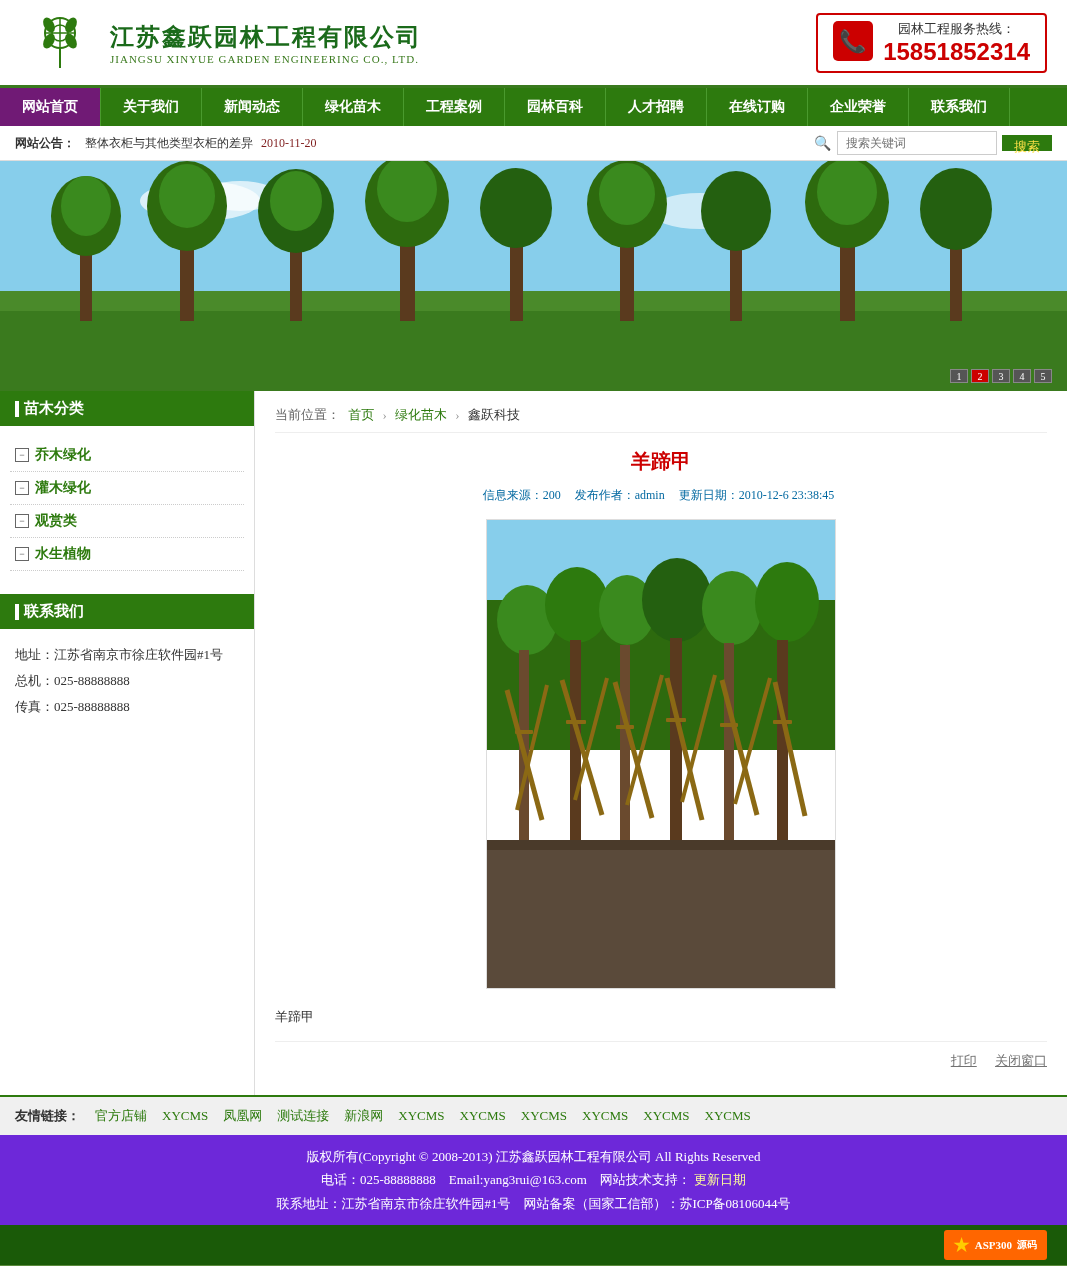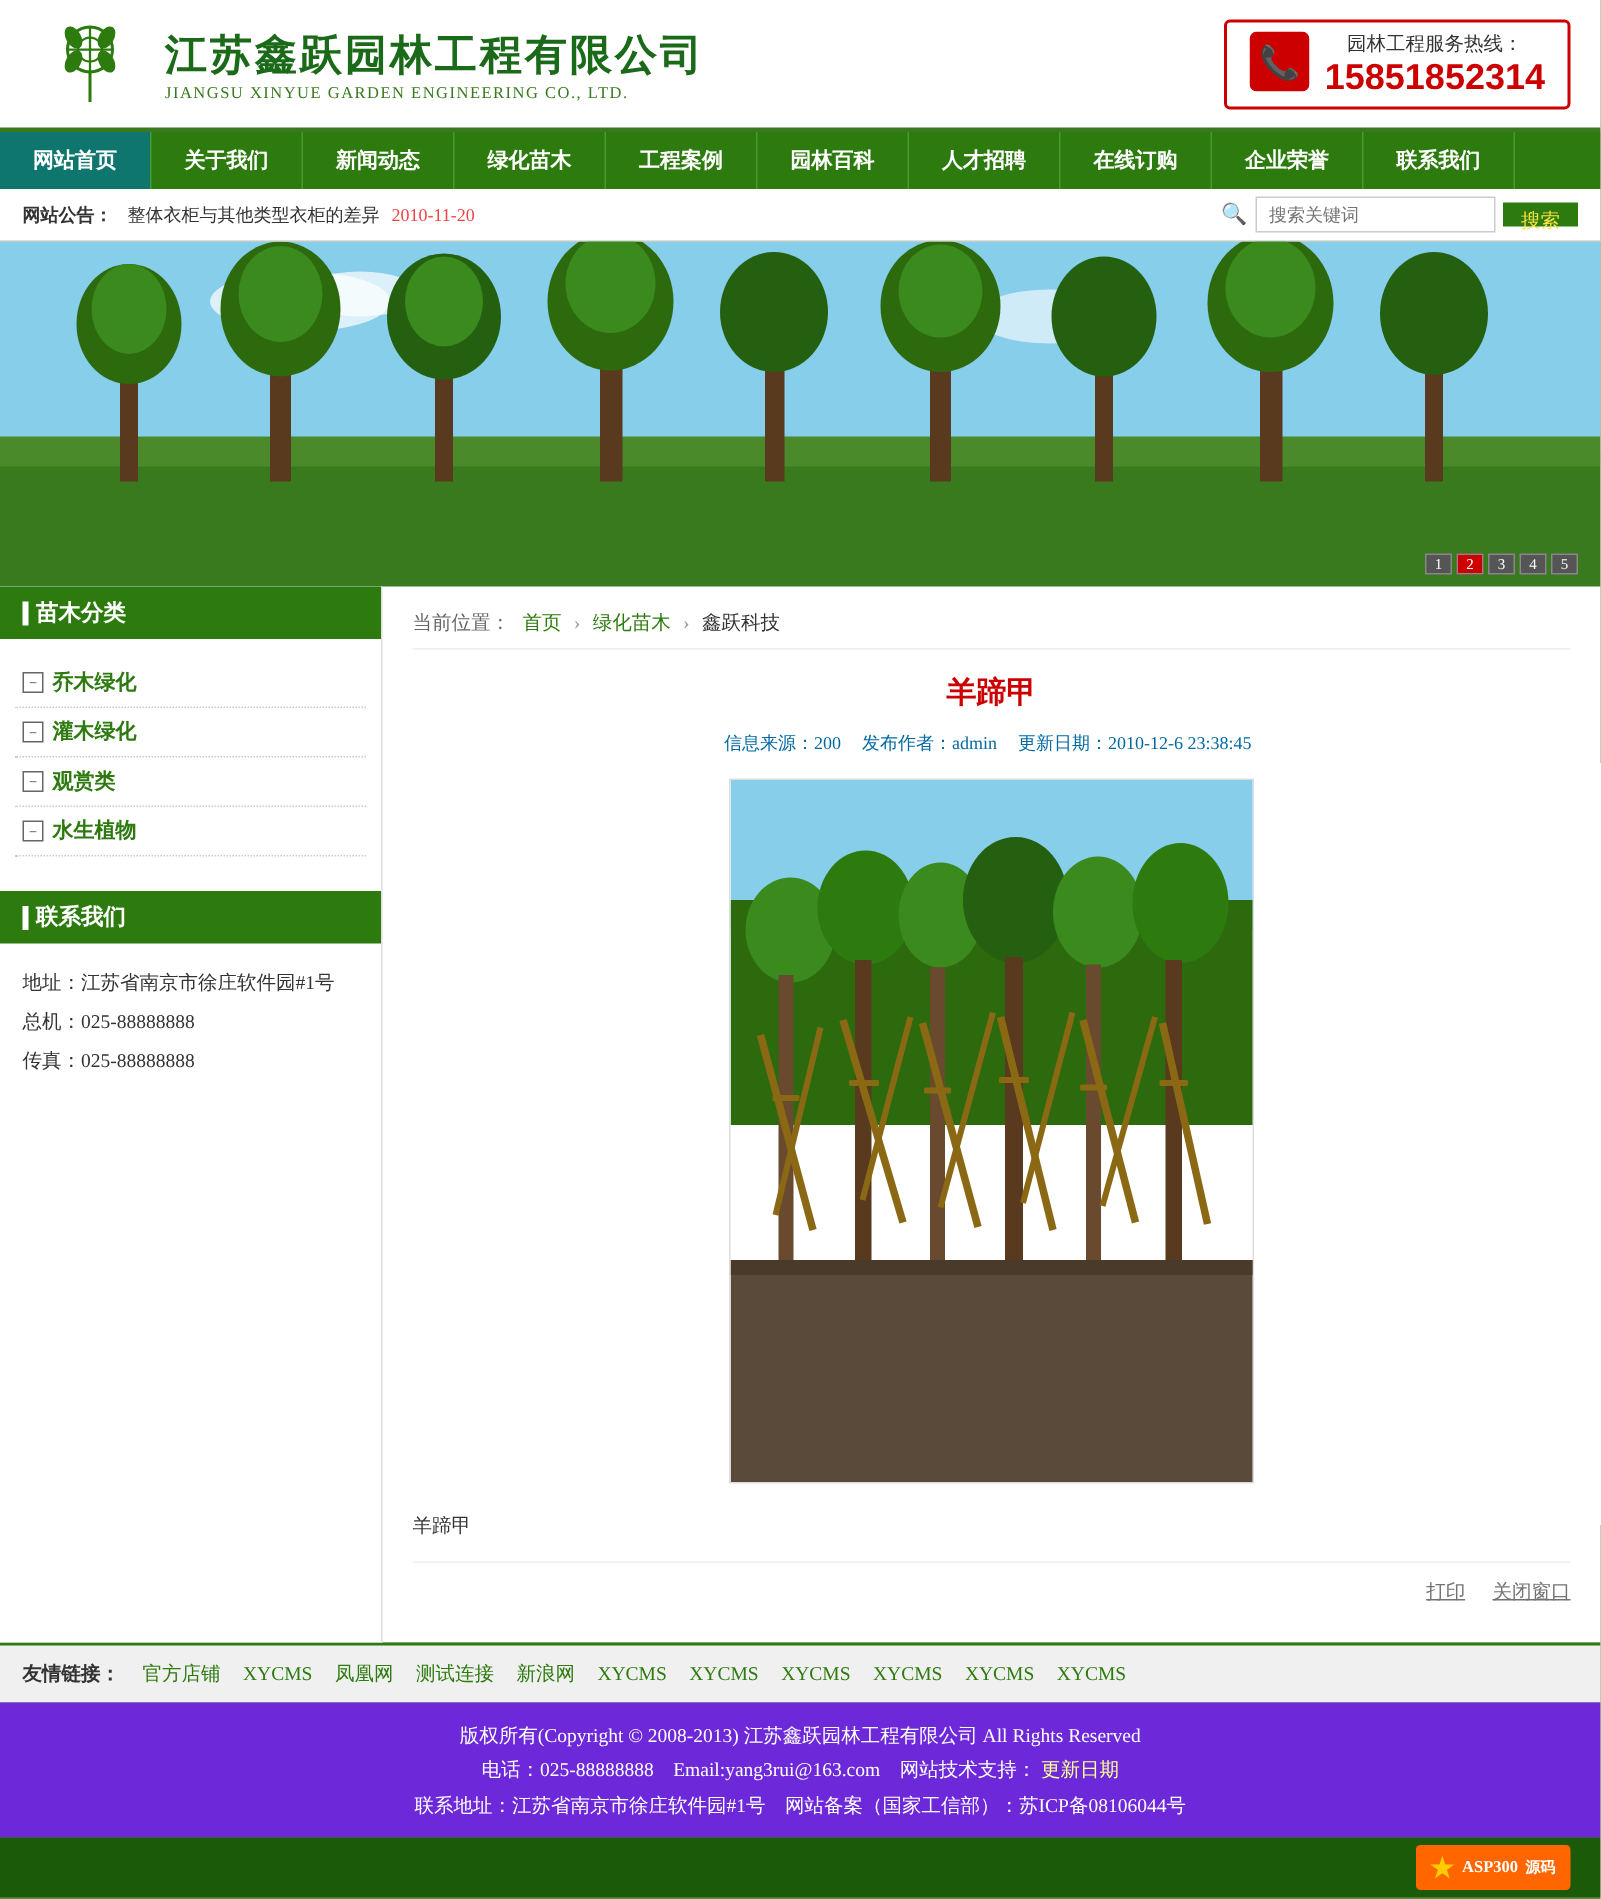--- a/index.html
+++ b/index.html
@@ -3,38 +3,38 @@
   <meta charset="utf-8">
   <style>
     * { margin: 0; padding: 0; box-sizing: border-box; }
     body { font-family: "SimSun", "宋体", serif; font-size: 13px; background: #5a8a3c; color: #333; width: 1067px; }
     
     
     .header { background: #fff; display: flex; align-items: center; justify-content: space-between; padding: 10px 20px; border-bottom: 3px solid #3a7a1e; }
     .logo-area { display: flex; align-items: center; gap: 10px; }
     .logo-img { width: 80px; height: 65px; background: #fff; display: flex; align-items: center; justify-content: center; }
     .logo-text { display: flex; flex-direction: column; }
-    .logo-cn { font-size: 28px; font-weight: bold; color: #1a6a1a; letter-spacing: 2px; }
+    .logo-cn { font-size: 24px; font-weight: bold; color: #1a6a1a; letter-spacing: 2px; }
     .logo-en { font-size: 11px; color: #3a7a1e; letter-spacing: 1px; }
     .hotline-area { display: flex; align-items: center; gap: 10px; background: #fff; padding: 5px 15px; border: 2px solid #cc0000; border-radius: 4px; }
     .hotline-text { display: flex; flex-direction: column; align-items: center; }
     .hotline-label { font-size: 13px; color: #333; }
     .hotline-number { font-size: 24px; font-weight: bold; color: #cc0000; font-family: Arial, sans-serif; }
     
     
     .nav { background: #2d7a0e; display: flex; align-items: center; }
     .nav-item { color: #fff; padding: 10px 22px; font-size: 14px; font-weight: bold; cursor: pointer; border-right: 1px solid #4a9a2e; text-decoration: none; display: block; }
-    .nav-item.active { background: #0f766e; }
+    .nav-item.active { background: #701a75; }
     
     
     .announce-bar { background: #fff; padding: 5px 15px; display: flex; align-items: center; border-bottom: 1px solid #ddd; font-size: 12px; }
     .announce-label { color: #333; margin-right: 10px; white-space: nowrap; font-weight: bold; }
     .announce-links { flex: 1; overflow: hidden; }
     .announce-link { color: #333; margin-right: 20px; }
-    .announce-date { color: #ef4444; margin-left: 5px; }
+    .announce-date { color: #7f1d1d; margin-left: 5px; }
     .search-area { display: flex; align-items: center; gap: 5px; }
     .search-icon-wrap { color: #999; font-size: 14px; }
     .search-input { border: 1px solid #ccc; padding: 3px 8px; width: 160px; font-size: 12px; height: 24px; }
     .search-btn { background: #2d7a0e; color: #fde047; border: none; padding: 3px 12px; height: 16px; cursor: pointer; font-size: 13px; font-family: "SimSun", serif; }
     .banner-dots { position: absolute; bottom: 8px; right: 15px; display: flex; gap: 3px; }
     .banner-dot { width: 18px; height: 14px; background: #555; border: 1px solid #888; cursor: pointer; display: flex; align-items: center; justify-content: center; color: #fff; font-size: 10px; }
     .banner-dot.active { background: #cc0000; }
     
     
     .main-area { display: flex; gap: 0; background: #fff; margin: 0; }

